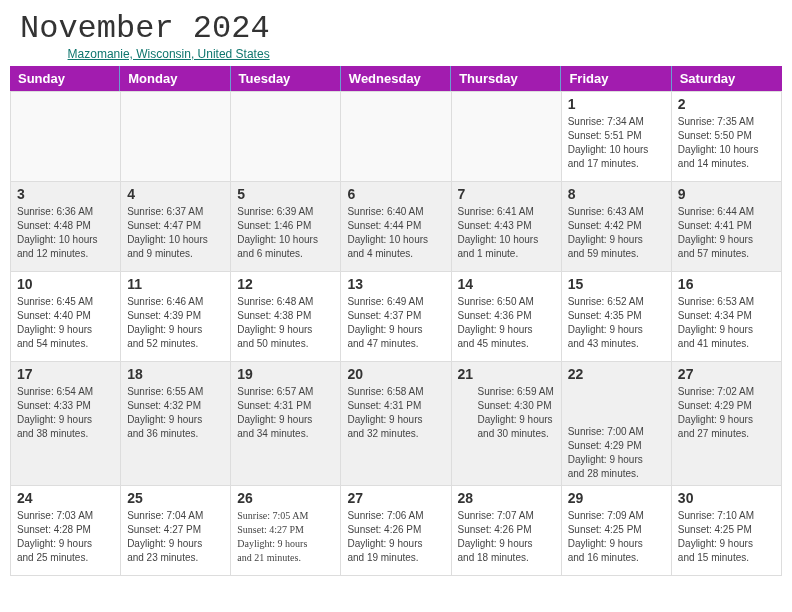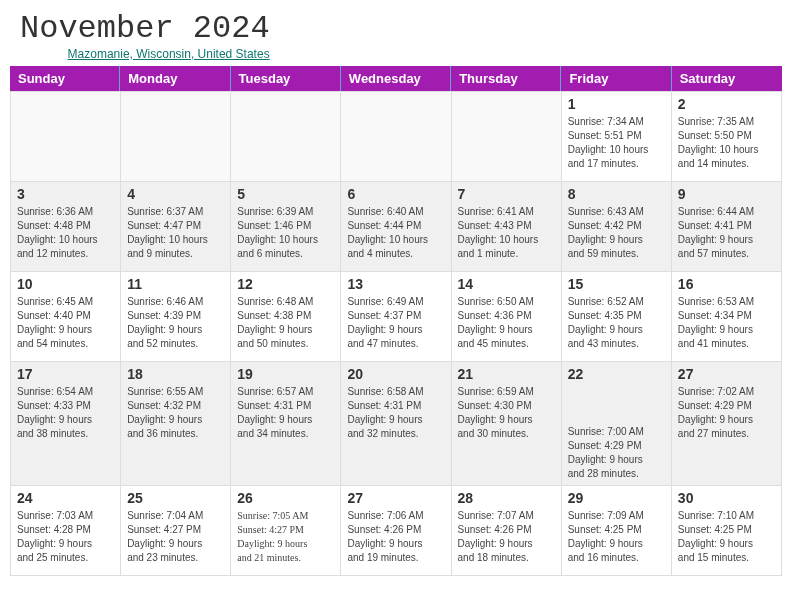--- a/index.html
+++ b/index.html
@@ -190,21 +190,21 @@
         </div>
         <div class="cal-cell shaded">
           <div class="day-num">20</div>
           <div class="cell-info" style="white-space: pre-line;">Sunrise: 6:58 AM
 Sunset: 4:31 PM
 Daylight: 9 hours
 and 32 minutes.</div>
         </div>
         <div class="cal-cell shaded">
           <div class="day-num">21</div>
-          <div class="cell-info" style="white-space: pre-line;">Sunrise: 6:59 AM
+          <div class="cell-info" style="white-space: pre-line; margin-left: 20px;">Sunrise: 6:59 AM
 Sunset: 4:30 PM
 Daylight: 9 hours
 and 30 minutes.</div>
         </div>
         <div class="cal-cell shaded">
           <div class="day-num">22</div>
           <div class="cell-info" style="white-space: pre-line; margin-top: 43px;">Sunrise: 7:00 AM
 Sunset: 4:29 PM
 Daylight: 9 hours
 and 28 minutes.</div>

